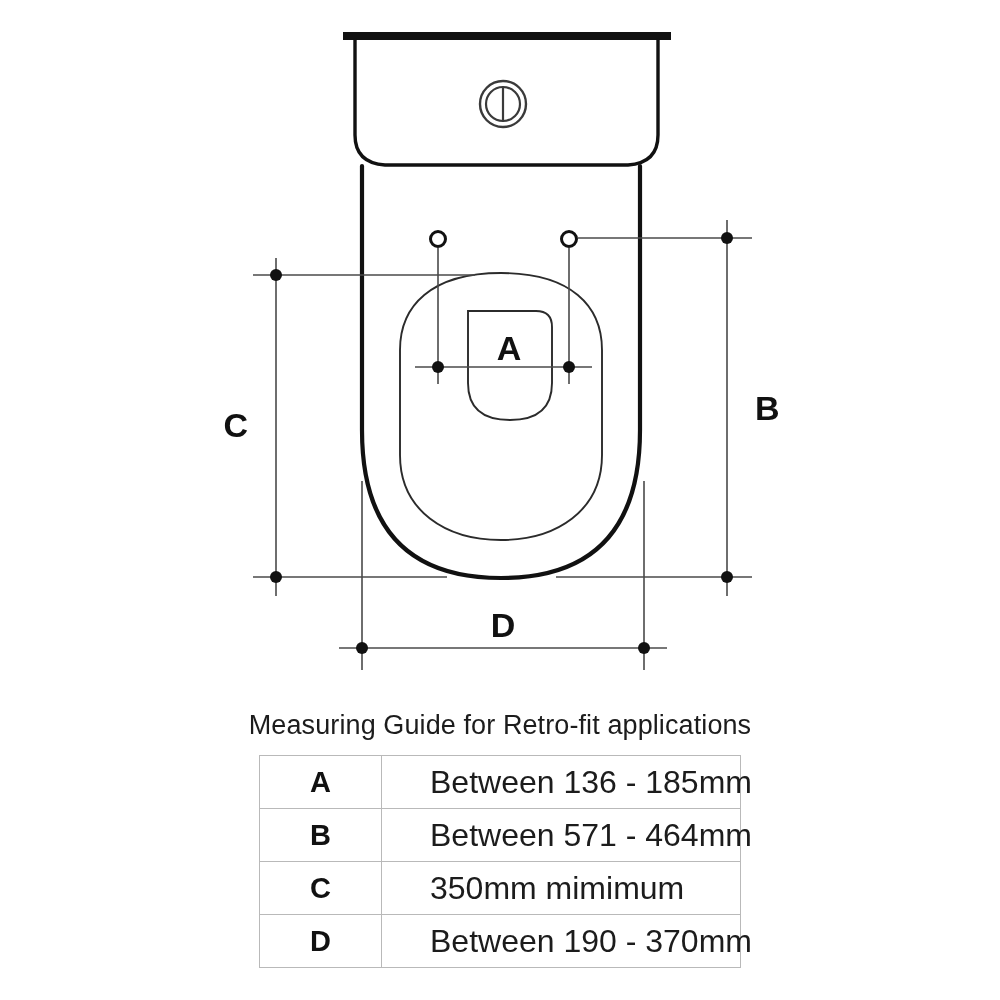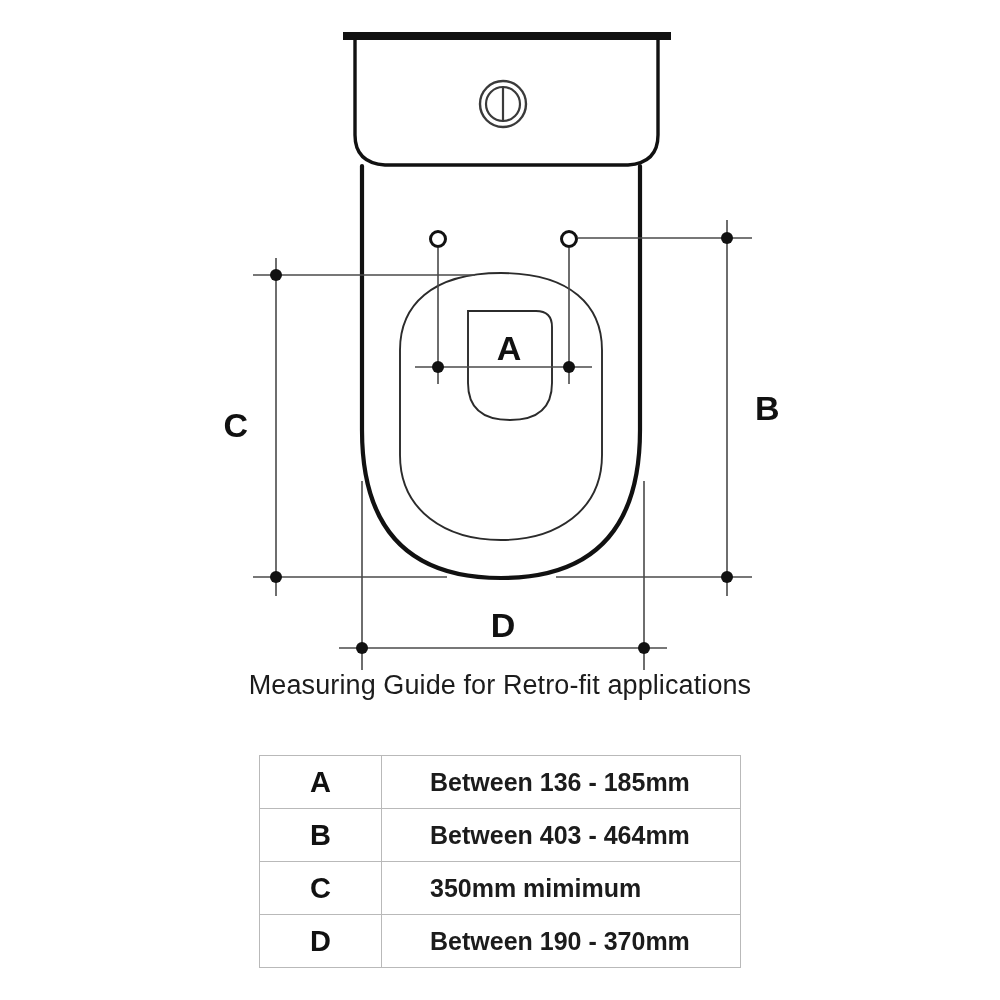--- a/index.html
+++ b/index.html
@@ -29,21 +29,21 @@
   }
   .dim-letter {
     font-family: "Liberation Sans", sans-serif;
     font-weight: bold;
     font-size: 34px;
     fill: #111111;
   }
   .caption-text {
     position: absolute;
     left: 0;
-    top: 670px;
+    top: 710px;
     width: 1000px;
     text-align: center;
     font-size: 27px;
     font-weight: 400;
     color: #1c1c1c;
     letter-spacing: 0.1px;
     white-space: nowrap;
   }
   #guide-table {
     position: absolute;
@@ -61,22 +61,22 @@
   }
   #guide-table td.key-cell {
     width: 121px;
     text-align: center;
     font-weight: bold;
     font-size: 29px;
     color: #111111;
   }
   #guide-table td.val-cell {
     padding-left: 48px;
-    font-size: 25px;
-    font-weight: 700;
+    font-size: 32px;
+    font-weight: 400;
     color: #1c1c1c;
     white-space: nowrap;
   }
 </style>
 </head>
 <body>
 
 <div id="page">
 
   <svg id="diagram-svg" viewBox="0 0 1000 1000">
@@ -150,21 +150,21 @@
   <div class="caption-text">Measuring Guide for Retro-fit applications</div>
 
   <table id="guide-table">
     <tbody>
       <tr>
         <td class="key-cell">A</td>
         <td class="val-cell">Between 136 - 185mm</td>
       </tr>
       <tr>
         <td class="key-cell">B</td>
-        <td class="val-cell">Between 403 - 464mm</td>
+        <td class="val-cell">Between 571 - 464mm</td>
       </tr>
       <tr>
         <td class="key-cell">C</td>
         <td class="val-cell">350mm mimimum</td>
       </tr>
       <tr>
         <td class="key-cell">D</td>
         <td class="val-cell">Between 190 - 370mm</td>
       </tr>
     </tbody>

